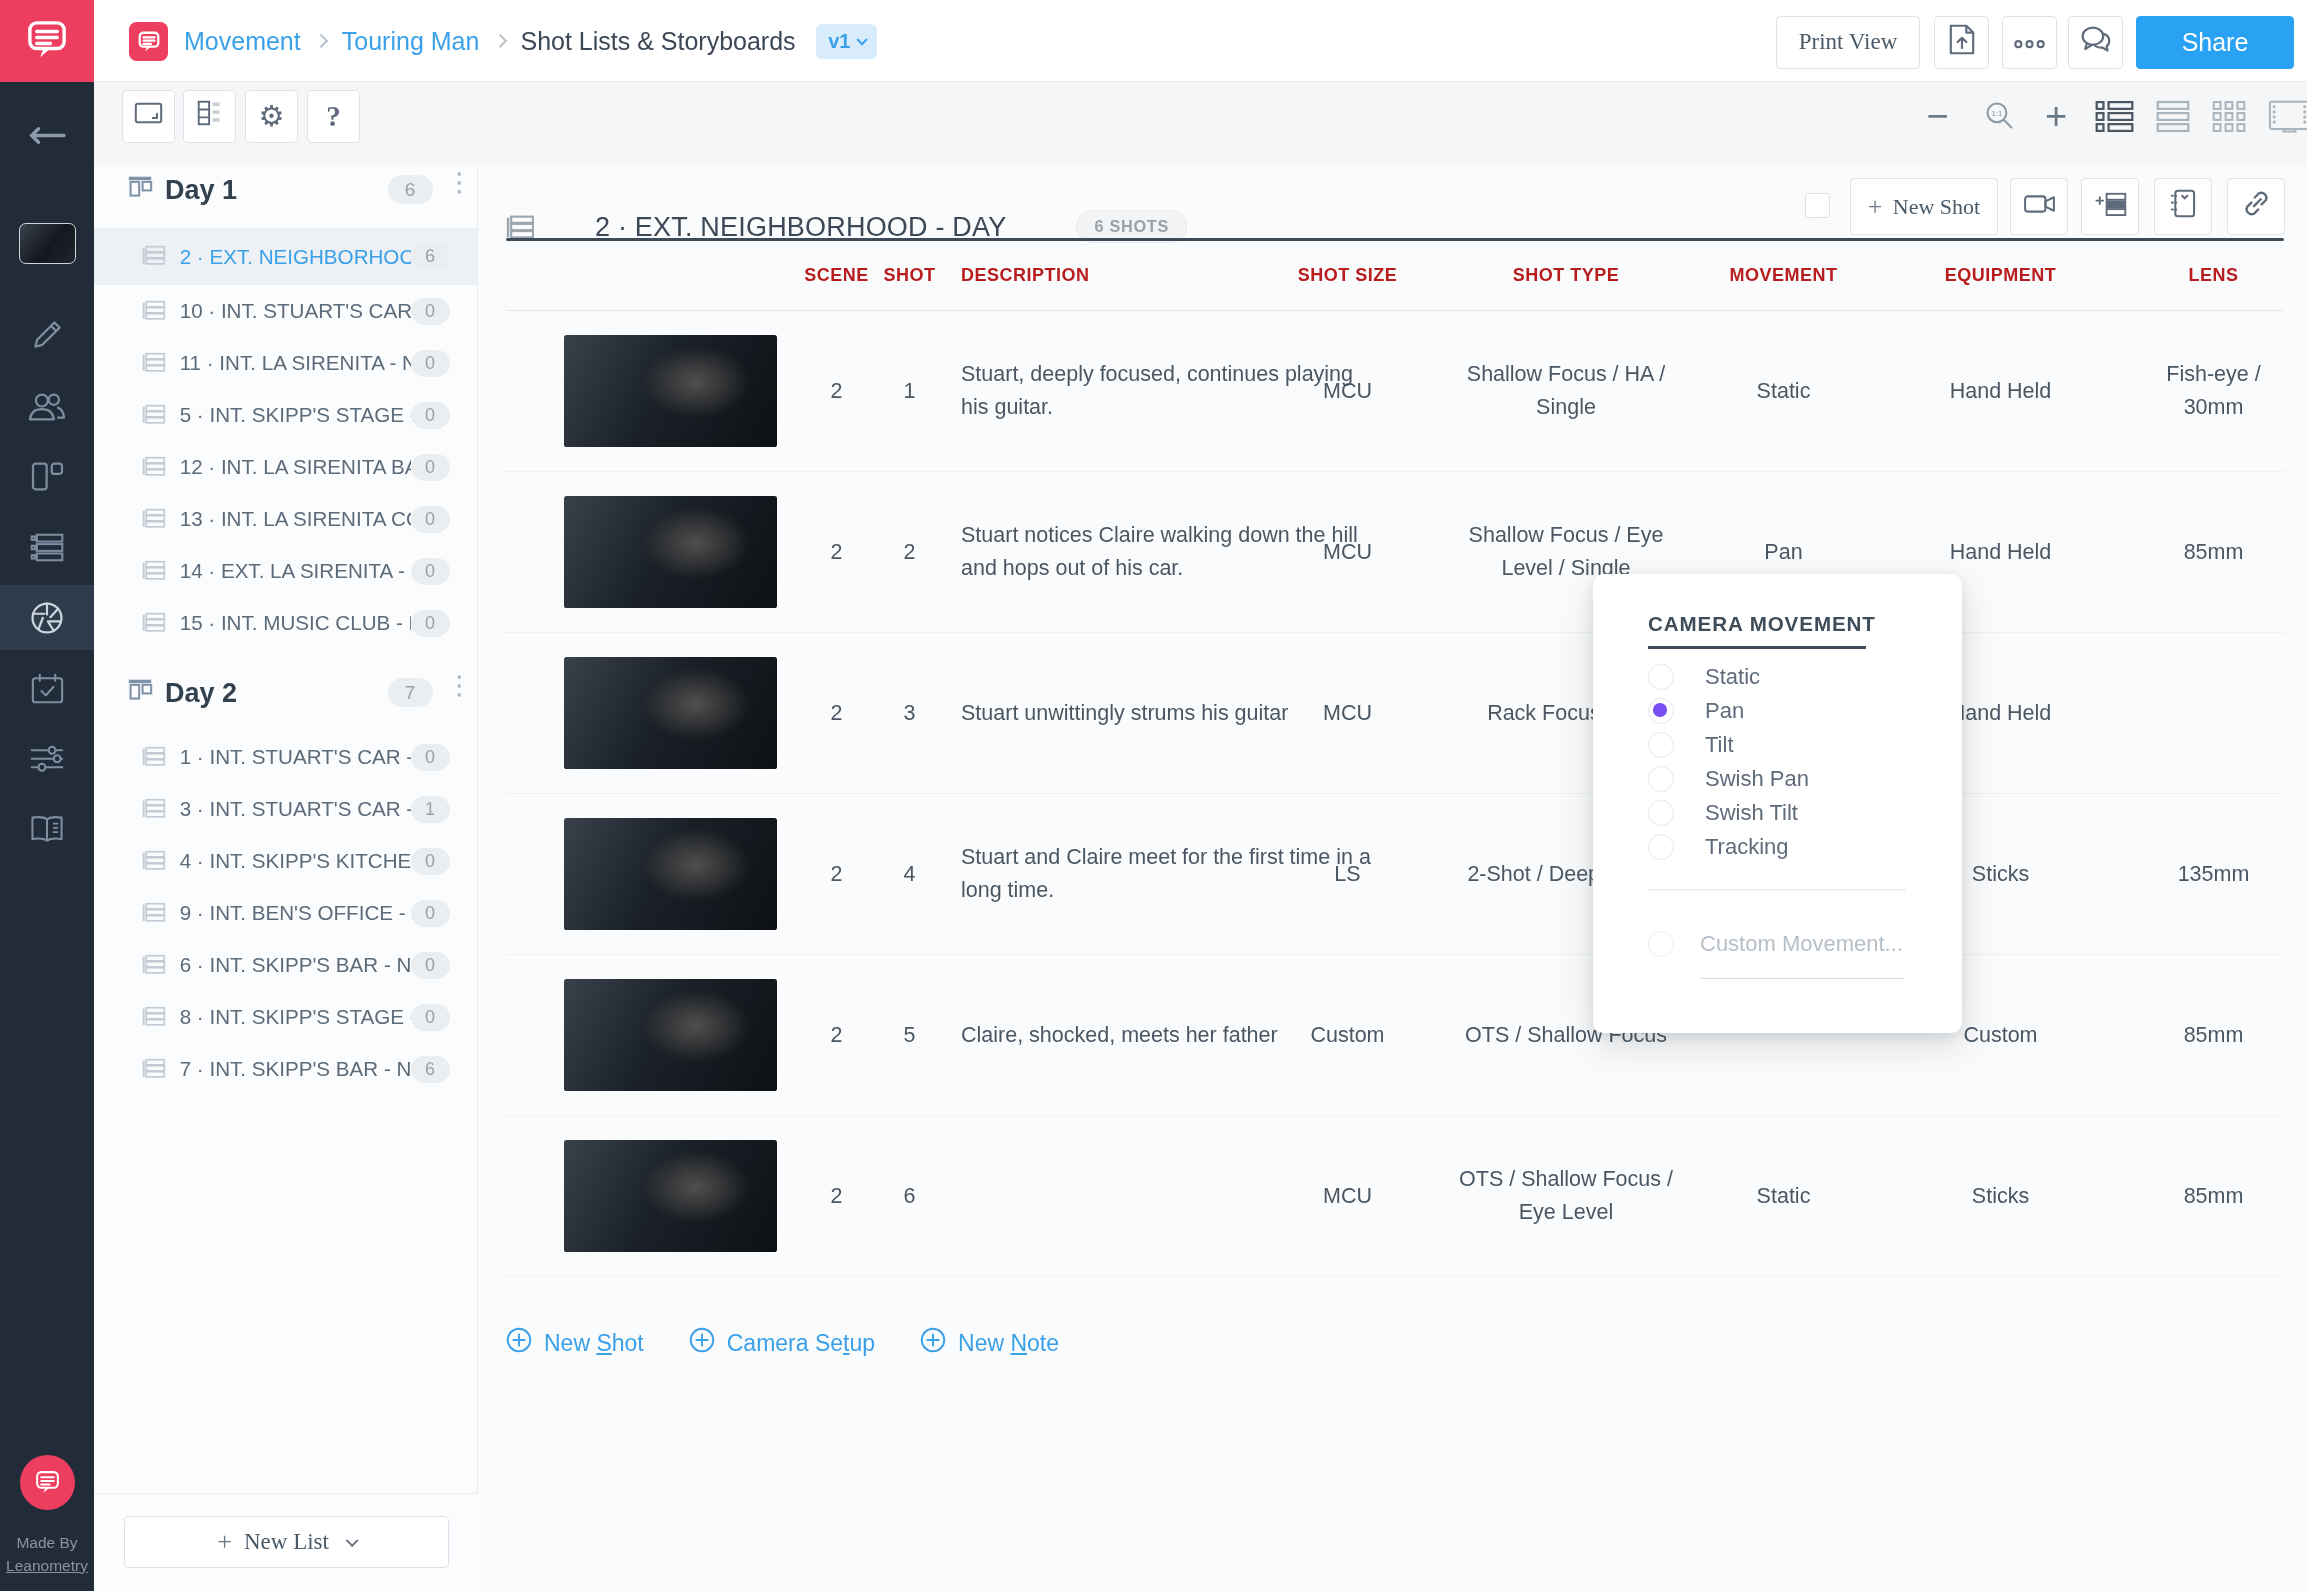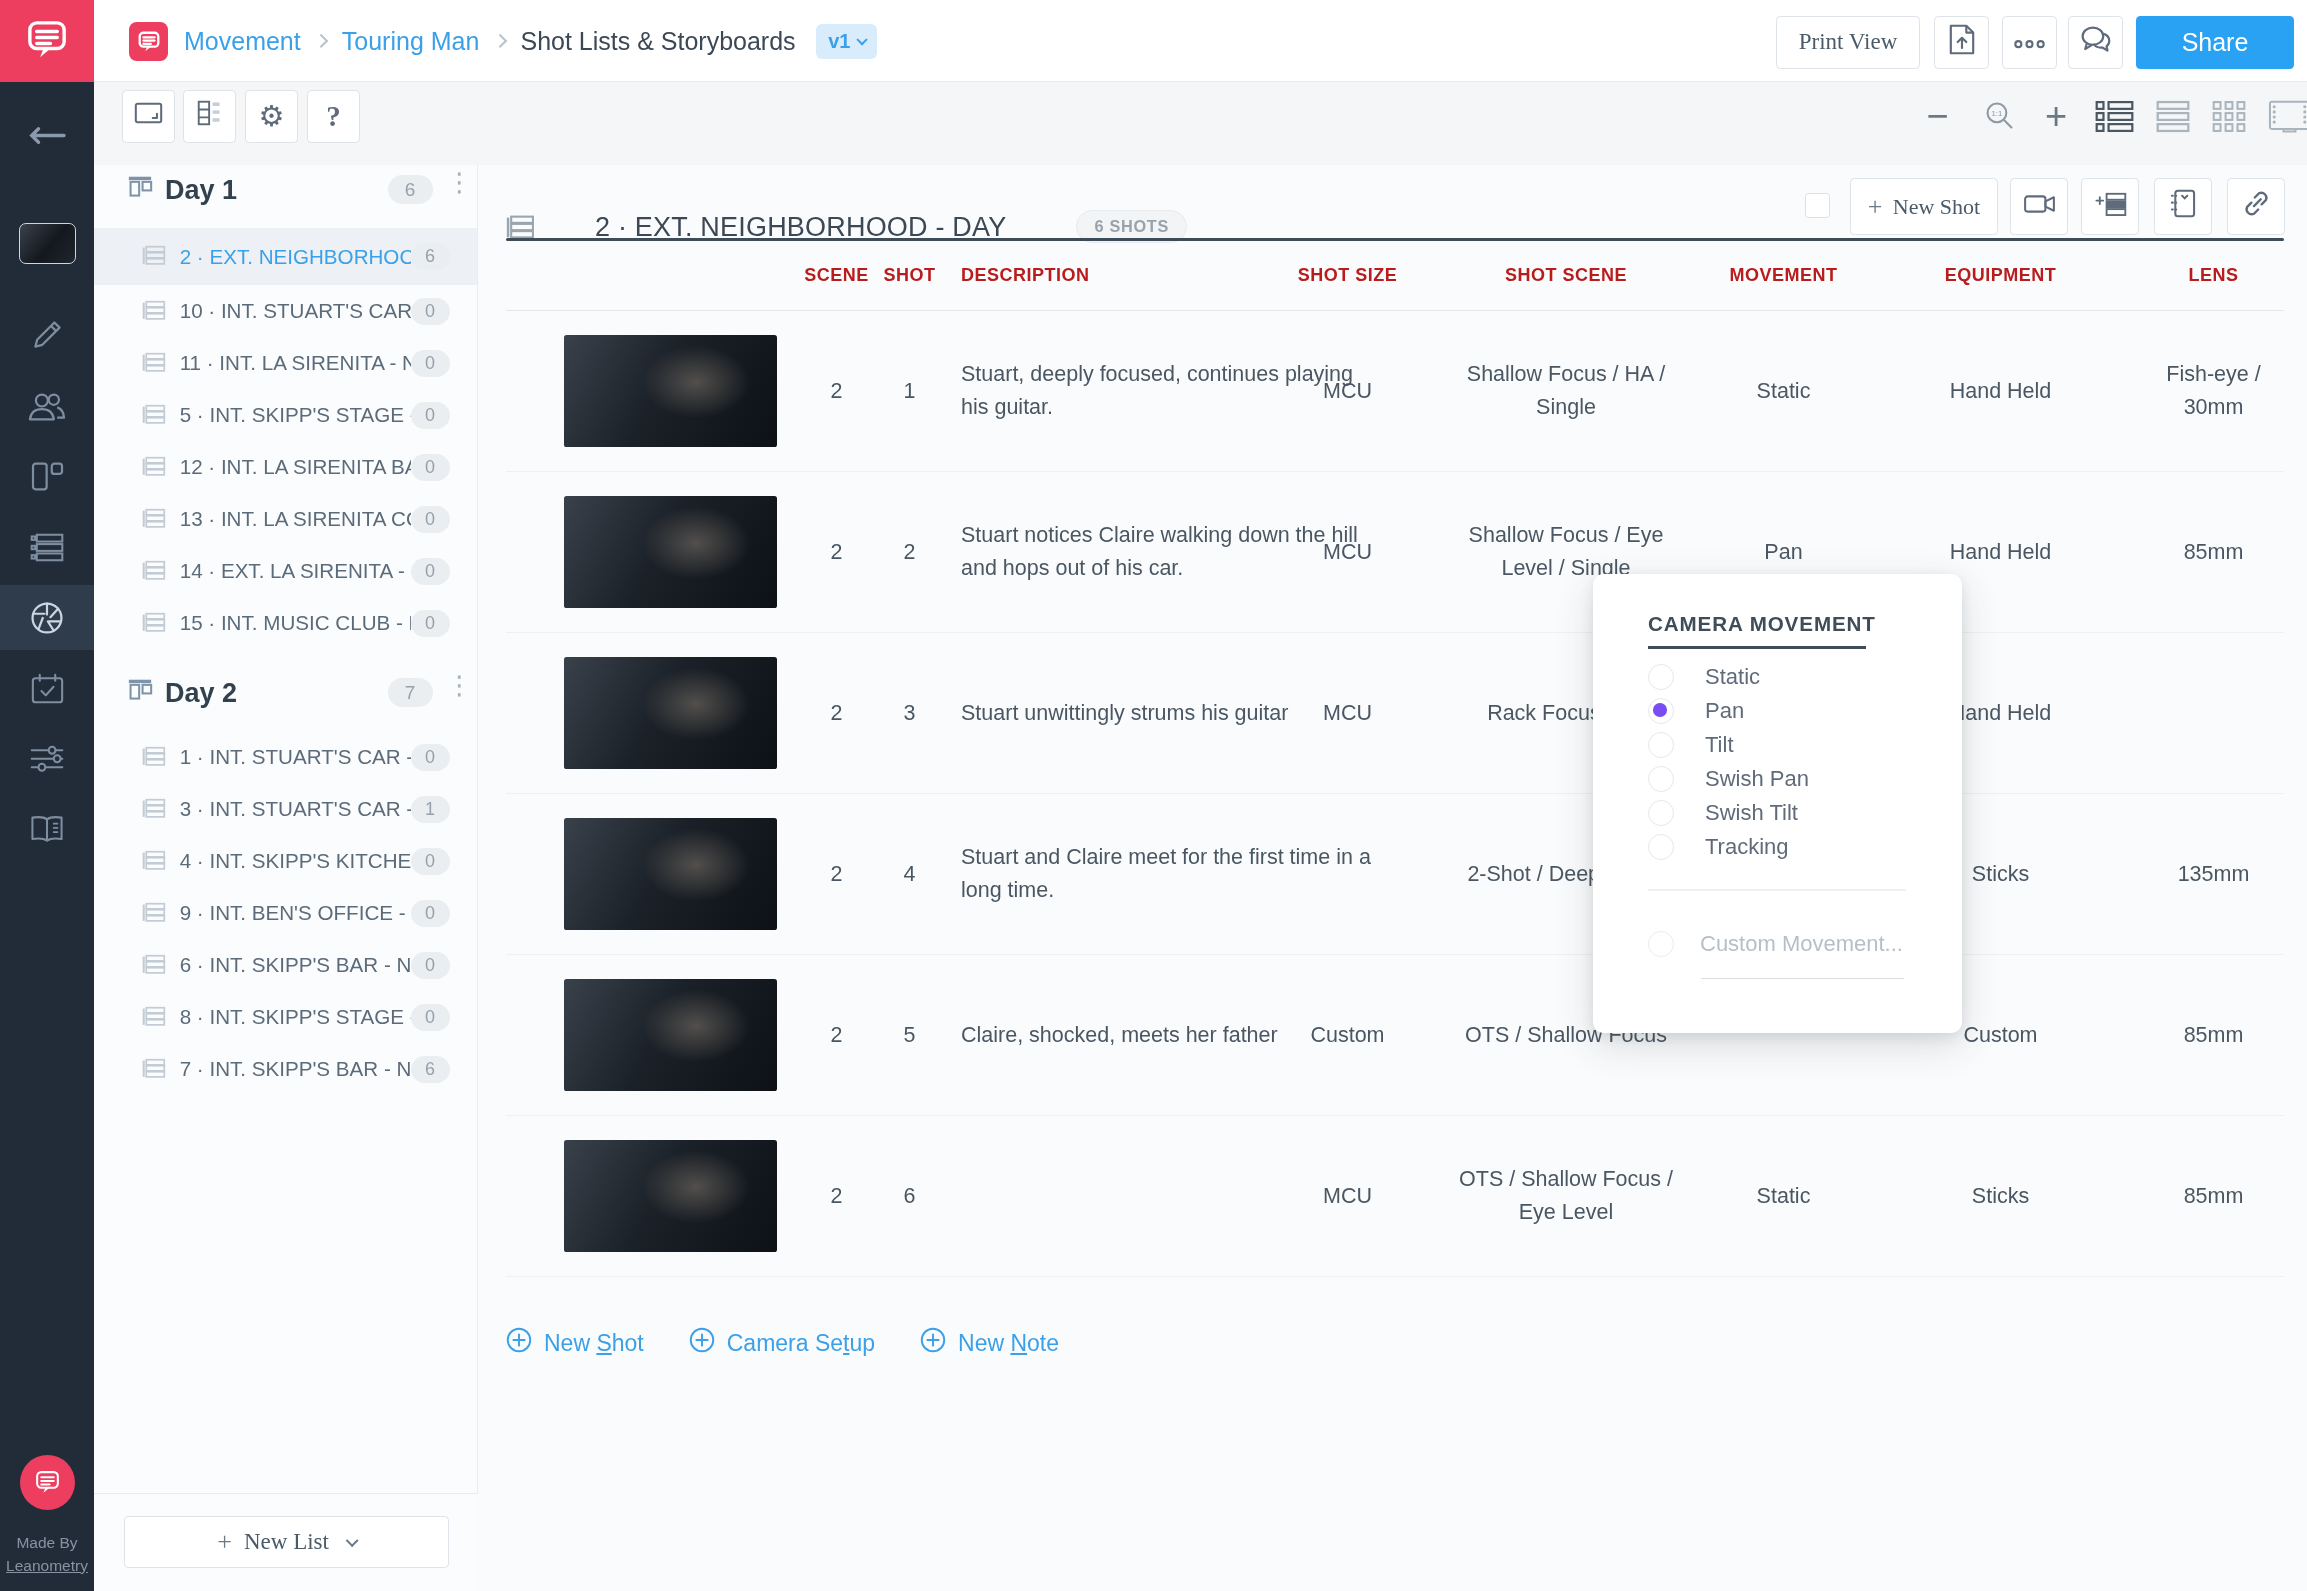--- a/index.html
+++ b/index.html
@@ -668,21 +668,21 @@
       </button>
     </div>
 
     <div class="shot-table">
       <div class="tbl-topline"></div>
       <div class="tbl-head">
         <span class="th c-scene">SCENE</span>
         <span class="th c-shot">SHOT</span>
         <span class="th c-desc">DESCRIPTION</span>
         <span class="th c-size">SHOT SIZE</span>
-        <span class="th c-type">SHOT SCENE</span>
+        <span class="th c-type">SHOT TYPE</span>
         <span class="th c-move">MOVEMENT</span>
         <span class="th c-equip">EQUIPMENT</span>
         <span class="th c-lens">LENS</span>
       </div>
       <div>
 
           <div class="row">
             <span class="cell c-thumb">
               <span class="thumb"></span>
             </span>
@@ -723,20 +723,21 @@
             <span class="cell c-equip">Hand Held</span>
           </div>
 
           <div class="row">
             <span class="cell c-thumb">
               <span class="thumb"></span>
             </span>
             <span class="cell c-scene">2</span>
             <span class="cell c-shot">4</span>
             <span class="cell c-desc">Stuart and Claire meet for the first time in a long time.</span>
+            <span class="cell c-size">LS</span>
             <span class="cell c-type">2-Shot / Deep Focus</span>
             <span class="cell c-move"></span>
             <span class="cell c-equip">Sticks</span>
             <span class="cell c-lens">135mm</span>
           </div>
 
           <div class="row">
             <span class="cell c-thumb">
               <span class="thumb"></span>
             </span>

